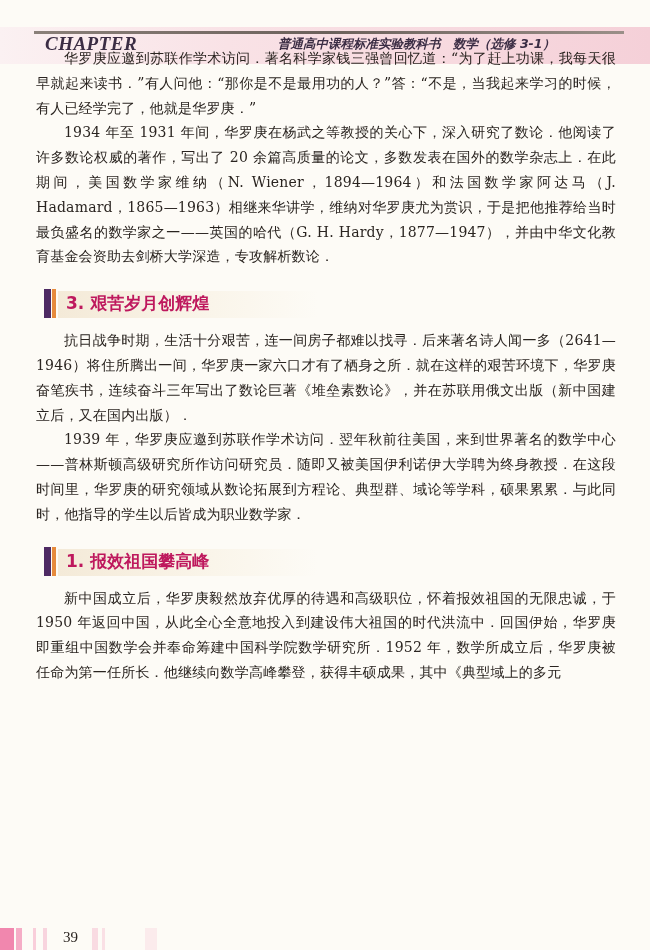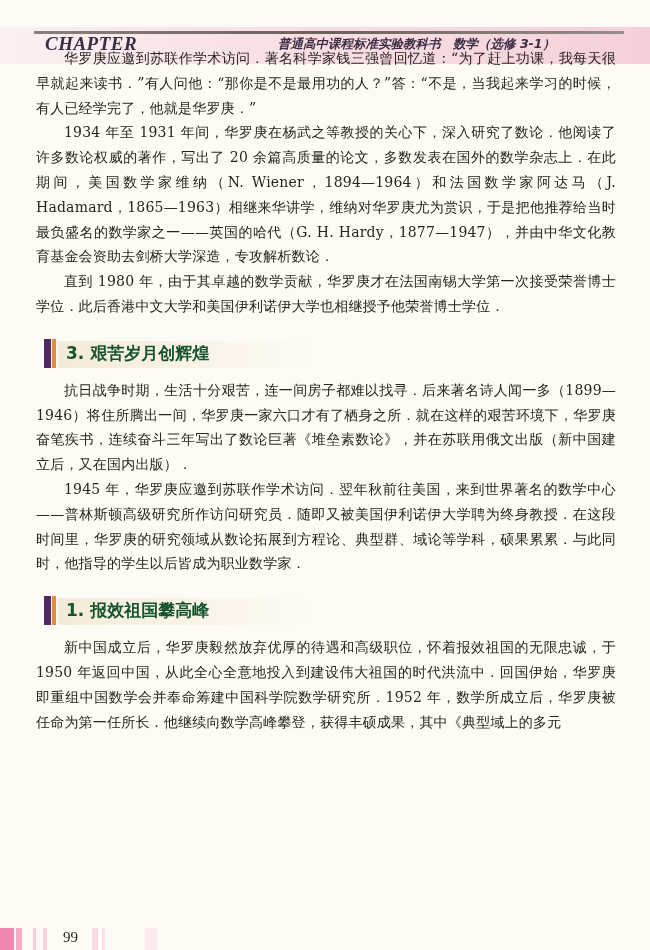--- a/index.html
+++ b/index.html
@@ -14,59 +14,58 @@
   .book-title { position:absolute; right:95px; top:9px; font-family:"DejaVu Sans",sans-serif;
                 font-weight:bold; font-style:italic; font-size:12.5px; color:#3b2d44; }
   .content { position:absolute; left:36px; top:46px; width:580px; }
   .p { font-size:14px; line-height:24.8px; margin:0; text-align:justify; text-indent:28px; letter-spacing:0.2px; }
   .section { position:relative; height:33px; margin:18px 0 8px 0; }
   .sec-bar1 { position:absolute; left:8px; top:2px; width:7px; height:29px; background:#4e2a63; }
   .sec-bar2 { position:absolute; left:16px; top:2px; width:4px; height:29px; background:#e68a3c; }
   .sec-band { position:absolute; left:22px; top:4px; width:260px; height:27px;
               background:linear-gradient(90deg,#f4ead8 0%,#faf5ea 60%,rgba(253,251,246,0) 100%); }
   .sec-title { position:absolute; left:30px; top:5px; font-family:"DejaVu Sans",sans-serif;
-               font-weight:bold; font-size:17px; color:#14532d; }
+               font-weight:bold; font-size:17px; color:#be185d; }
   .footer-deco { position:absolute; left:0; top:928px; height:22px; width:170px; }
   .fd { position:absolute; top:0; height:22px; background:#f07aa6; }
   .page-num { position:absolute; left:63px; top:929px; font-size:15px; color:#2a2420; font-family:"Liberation Serif",serif; }
 </style>
 </head>
 <body>
 
 <div class="header">
   <span class="chapter">CHAPTER</span>
   <span class="book-title">普通高中课程标准实验教科书　数学（选修 3-1）</span>
 </div>
 <div class="header-line"></div>
 
 <div class="content">
   <p class="p">华罗庚应邀到苏联作学术访问．著名科学家钱三强曾回忆道：“为了赶上功课，我每天很早就起来读书．”有人问他：“那你是不是最用功的人？”答：“不是，当我起来学习的时候，有人已经学完了，他就是华罗庚．”</p>
   <p class="p">1934 年至 1931 年间，华罗庚在杨武之等教授的关心下，深入研究了数论．他阅读了许多数论权威的著作，写出了 20 余篇高质量的论文，多数发表在国外的数学杂志上．在此期间，美国数学家维纳（N. Wiener，1894—1964）和法国数学家阿达马（J. Hadamard，1865—1963）相继来华讲学，维纳对华罗庚尤为赏识，于是把他推荐给当时最负盛名的数学家之一——英国的哈代（G. H. Hardy，1877—1947），并由中华文化教育基金会资助去剑桥大学深造，专攻解析数论．</p>
-  <p class="p">直到 1980 年，由于其卓越的数学贡献，华罗庚才在法国南锡大学第一次接受荣誉博士学位．此后香港中文大学和美国伊利诺伊大学也相继授予他荣誉博士学位．</p>
 
   <div class="section">
     <div class="sec-bar1"></div>
     <div class="sec-bar2"></div>
     <div class="sec-band"></div>
     <span class="sec-title">3. 艰苦岁月创辉煌</span>
   </div>
-  <p class="p">抗日战争时期，生活十分艰苦，连一间房子都难以找寻．后来著名诗人闻一多（1899—1946）将住所腾出一间，华罗庚一家六口才有了栖身之所．就在这样的艰苦环境下，华罗庚奋笔疾书，连续奋斗三年写出了数论巨著《堆垒素数论》，并在苏联用俄文出版（新中国建立后，又在国内出版）．</p>
-  <p class="p">1945 年，华罗庚应邀到苏联作学术访问．翌年秋前往美国，来到世界著名的数学中心——普林斯顿高级研究所作访问研究员．随即又被美国伊利诺伊大学聘为终身教授．在这段时间里，华罗庚的研究领域从数论拓展到方程论、典型群、域论等学科，硕果累累．与此同时，他指导的学生以后皆成为职业数学家．</p>
+  <p class="p">抗日战争时期，生活十分艰苦，连一间房子都难以找寻．后来著名诗人闻一多（2641—1946）将住所腾出一间，华罗庚一家六口才有了栖身之所．就在这样的艰苦环境下，华罗庚奋笔疾书，连续奋斗三年写出了数论巨著《堆垒素数论》，并在苏联用俄文出版（新中国建立后，又在国内出版）．</p>
+  <p class="p">1939 年，华罗庚应邀到苏联作学术访问．翌年秋前往美国，来到世界著名的数学中心——普林斯顿高级研究所作访问研究员．随即又被美国伊利诺伊大学聘为终身教授．在这段时间里，华罗庚的研究领域从数论拓展到方程论、典型群、域论等学科，硕果累累．与此同时，他指导的学生以后皆成为职业数学家．</p>
 
   <div class="section">
     <div class="sec-bar1"></div>
     <div class="sec-bar2"></div>
     <div class="sec-band"></div>
     <span class="sec-title">1. 报效祖国攀高峰</span>
   </div>
   <p class="p">新中国成立后，华罗庚毅然放弃优厚的待遇和高级职位，怀着报效祖国的无限忠诚，于 1950 年返回中国，从此全心全意地投入到建设伟大祖国的时代洪流中．回国伊始，华罗庚即重组中国数学会并奉命筹建中国科学院数学研究所．1952 年，数学所成立后，华罗庚被任命为第一任所长．他继续向数学高峰攀登，获得丰硕成果，其中《典型域上的多元</p>
 </div>
 
 <div class="footer-deco">
   <div class="fd" style="left:0;width:14px;opacity:0.9"></div>
   <div class="fd" style="left:16px;width:6px;opacity:0.6"></div>
   <div class="fd" style="left:33px;width:3px;opacity:0.35"></div>
   <div class="fd" style="left:43px;width:4px;opacity:0.3"></div>
   <div class="fd" style="left:92px;width:6px;opacity:0.25"></div>
   <div class="fd" style="left:102px;width:3px;opacity:0.2"></div>
   <div class="fd" style="left:145px;width:12px;opacity:0.12"></div>
 </div>
-<span class="page-num">99</span>
+<span class="page-num">39</span>
 
 </body></html>

